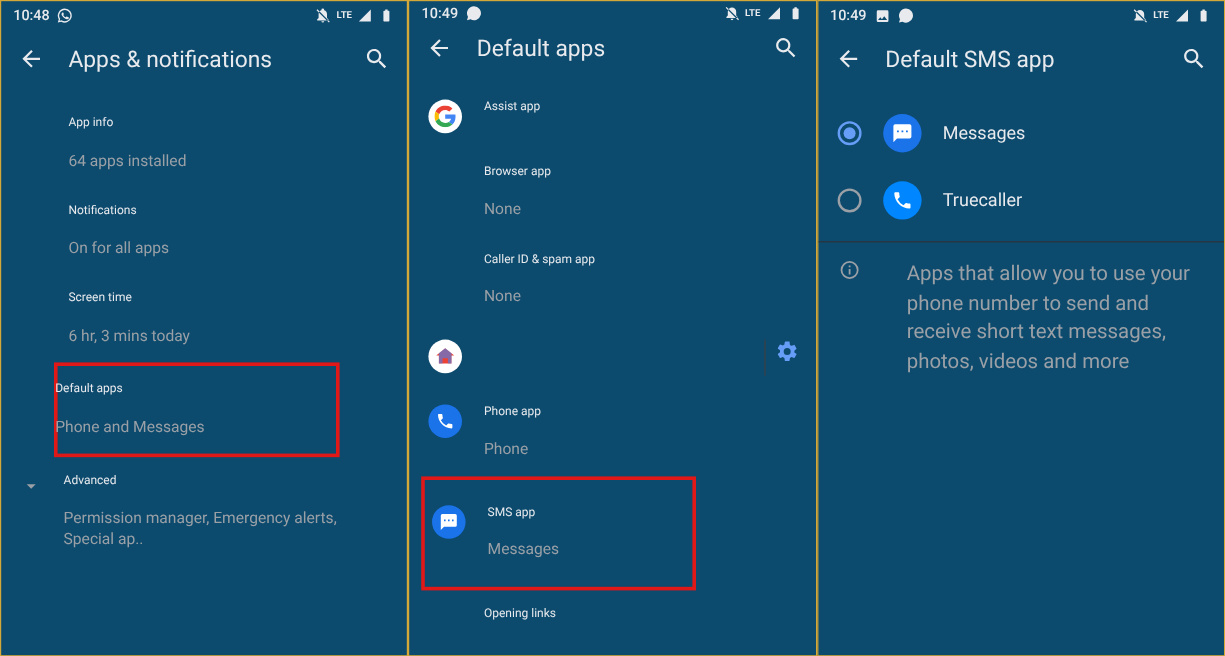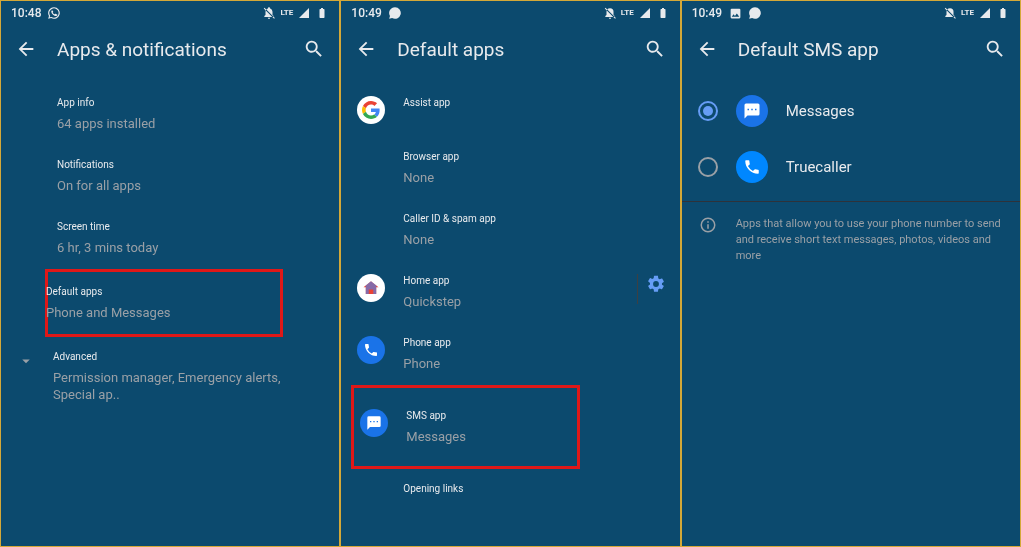--- a/index.html
+++ b/index.html
@@ -66,21 +66,21 @@
       align-items: center;
       justify-content: center;
     }
     .icon-col.empty { width: 28px; }
     .app-icon {
       width: 28px; height: 28px; border-radius: 50%;
       display: flex; align-items: center; justify-content: center;
     }
     .text-col { flex: 1; }
     .item-title { font-size: 10px; color: #e8eaed; line-height: 1.35; }
-    .item-sub { font-size: 13px; color: #9aa0a6; line-height: 1.35; margin-top: 5px; }
+    .item-sub { font-size: 13px; color: #9aa0a6; line-height: 1.35; margin-top: 16px; }
     .highlight-box {
       border: 3px solid #e01818;
       margin: 0 18px 0 32px;
       padding: 0;
     }
     .highlight-box .item { padding-left: 16px; }
     .phone1 .highlight-box .item { padding-left: 12px; margin-left: -12px;}
     .phone1 .highlight-box { margin-left: 44px; margin-right: 56px;}
     .phone1 .item-no-icon { padding-left: 56px; }
     .radio-row {
@@ -107,21 +107,21 @@
     }
     .radio-label { font-size: 15px; color: #e8eaed; }
     .info-block {
       display: flex;
       padding: 14px 16px;
       gap: 18px;
       border-top: 1px solid #2e323a;
       margin-top: 6px;
     }
     .info-icon-col { width: 20px; flex-shrink:0; display:flex; justify-content:center; }
-    .info-text { font-size: 11px; color: #9aa0a6; line-height: 1.45; }
+    .info-text { font-size: 17px; color: #9aa0a6; line-height: 1.45; margin-left: 20px; }
     .gear-trail {
       position: absolute;
       right: 14px;
       width: 20px; height: 20px;
     }
     .divider-v {
       position: absolute;
       right: 42px;
       width: 1px; height: 30px;
       background: #3c4043;
@@ -297,24 +297,20 @@
     </div>
     <div class="item rel">
       <div class="icon-col">
           <div class="app-icon bg-home">
         <svg viewBox="0 0 24 24" width="18" height="18">
               <path fill="#ea4335" d="M12 3l10 8h-3v9H5v-9H2z"></path>
               <path fill="#4285f4" d="M12 3l-7 5.6V20h4v-6h6v6h4V8.6z" opacity=".6"></path>
             </svg>
       </div>
         </div>
-      <div class="text-col">
-        <div class="item-title">Home app</div>
-        <div class="item-sub">Quickstep</div>
-      </div>
       <div class="divider-v"></div>
       <span class="gear-trail">
         <svg viewBox="0 0 24 24" width="20" height="20" fill="#669df6">
             <path d="M19.14 12.94a7.07 7.07 0 0 0 .05-.94 7.07 7.07 0 0 0-.05-.94l2.03-1.58a.5.5 0 0 0 .12-.64l-1.92-3.32a.5.5 0 0 0-.61-.22l-2.39.96a7.03 7.03 0 0 0-1.62-.94l-.36-2.54A.5.5 0 0 0 13.9 2h-3.84a.5.5 0 0 0-.49.42l-.36 2.54c-.58.24-1.12.56-1.62.94l-2.39-.96a.5.5 0 0 0-.61.22L2.67 8.48a.5.5 0 0 0 .12.64l2.03 1.58a7.07 7.07 0 0 0-.05.94c0 .32.02.63.05.94l-2.03 1.58a.5.5 0 0 0-.12.64l1.92 3.32c.14.24.43.34.61.22l2.39-.96c.5.38 1.04.7 1.62.94l.36 2.54a.5.5 0 0 0 .49.42h3.84a.5.5 0 0 0 .49-.42l.36-2.54c.58-.24 1.12-.56 1.62-.94l2.39.96c.18.12.47.02.61-.22l1.92-3.32a.5.5 0 0 0-.12-.64zM12 15.5A3.5 3.5 0 1 1 15.5 12 3.5 3.5 0 0 1 12 15.5z"></path>
           </svg>
       </span>
     </div>
     <div class="item">
       <div class="icon-col">
           <div class="app-icon bg-phone">

